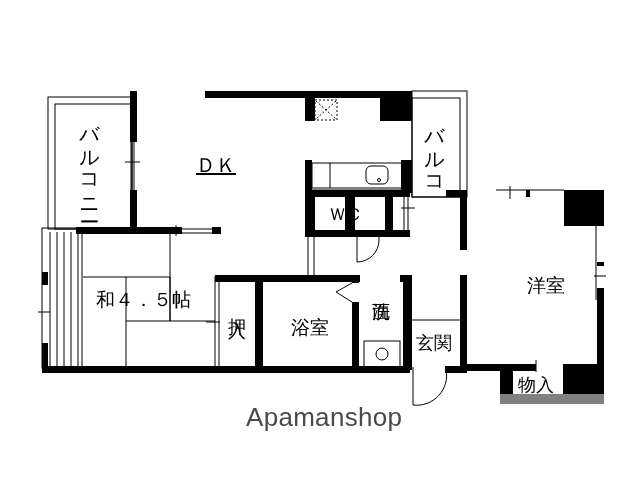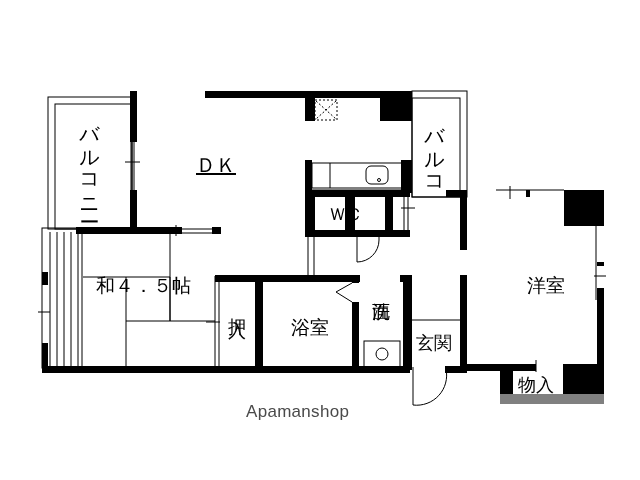--- a/index.html
+++ b/index.html
@@ -3,21 +3,21 @@
   <meta charset="utf-8">
   <style>
     html, body { margin: 0; padding: 0; background: #ffffff; }
     body { width: 640px; height: 480px; position: relative; overflow: hidden;
            font-family: "DejaVu Sans", sans-serif; }
     #plan { position: absolute; left: 0; top: 0; width: 640px; height: 480px; }
     .lbl { position: absolute; color: #000; font-family: "DejaVu Sans", sans-serif;
            font-size: 19px; line-height: 1; white-space: nowrap; }
     .vert { writing-mode: vertical-rl; text-orientation: upright; letter-spacing: 2px; }
     .brand { position: absolute; left: 246px; top: 402px; font-family: "Liberation Sans", sans-serif;
-             font-size: 17px; color: #4a4a4a; letter-spacing: 0.3px; }
+             font-size: 26px; color: #4a4a4a; letter-spacing: 0.3px; }
   </style>
 </head>
 <body>
 
 <svg id="plan" viewBox="0 0 640 480" xmlns="http://www.w3.org/2000/svg">
   <g fill="none" stroke="#000" stroke-width="1">
 
     <g>
       <rect x="48" y="97" width="84" height="132"></rect>
       <rect x="55" y="104" width="77" height="125"></rect>
@@ -142,21 +142,21 @@
     <rect x="400" y="275" width="12" height="7"></rect>
     <rect x="403" y="275" width="9" height="95"></rect>
   </g>
   <rect x="500" y="394" width="104" height="10" fill="#808080"></rect>
 </svg>
 
 <div class="lbl vert" style="left:80px; top:112px; font-size:20px;">バルコニー</div>
 <div class="lbl" style="left:196px; top:155px; font-size:20px;text-decoration:underline;">ＤＫ</div>
 <div class="lbl vert" style="left:425px; top:114px; font-size:20px;">バルコ</div>
 <div class="lbl" style="left:329px; top:206px; font-size:17px;">ＷＣ</div>
-<div class="lbl" style="left:96px; top:276px; font-size:19px;">和４．５帖</div>
+<div class="lbl" style="left:96px; top:290px; font-size:19px;">和４．５帖</div>
 <div class="lbl vert" style="left:228px; top:304px; font-size:18px;">押入</div>
 <div class="lbl" style="left:291px; top:318px; font-size:19px;font-family:Liberation Serif, serif;">浴室</div>
 <div class="lbl vert" style="left:372px; top:288px; font-size:18px;">洗面</div>
 <div class="lbl" style="left:416px; top:334px; font-size:18px;text-align:center;">玄関</div>
 <div class="lbl" style="left:507px; top:276px; font-size:19px;margin-left:20px;">洋室</div>
 <div class="lbl" style="left:518px; top:376px; font-size:18px;">物入</div>
 
 <div class="brand">Apamanshop</div>
 
 </body></html>

